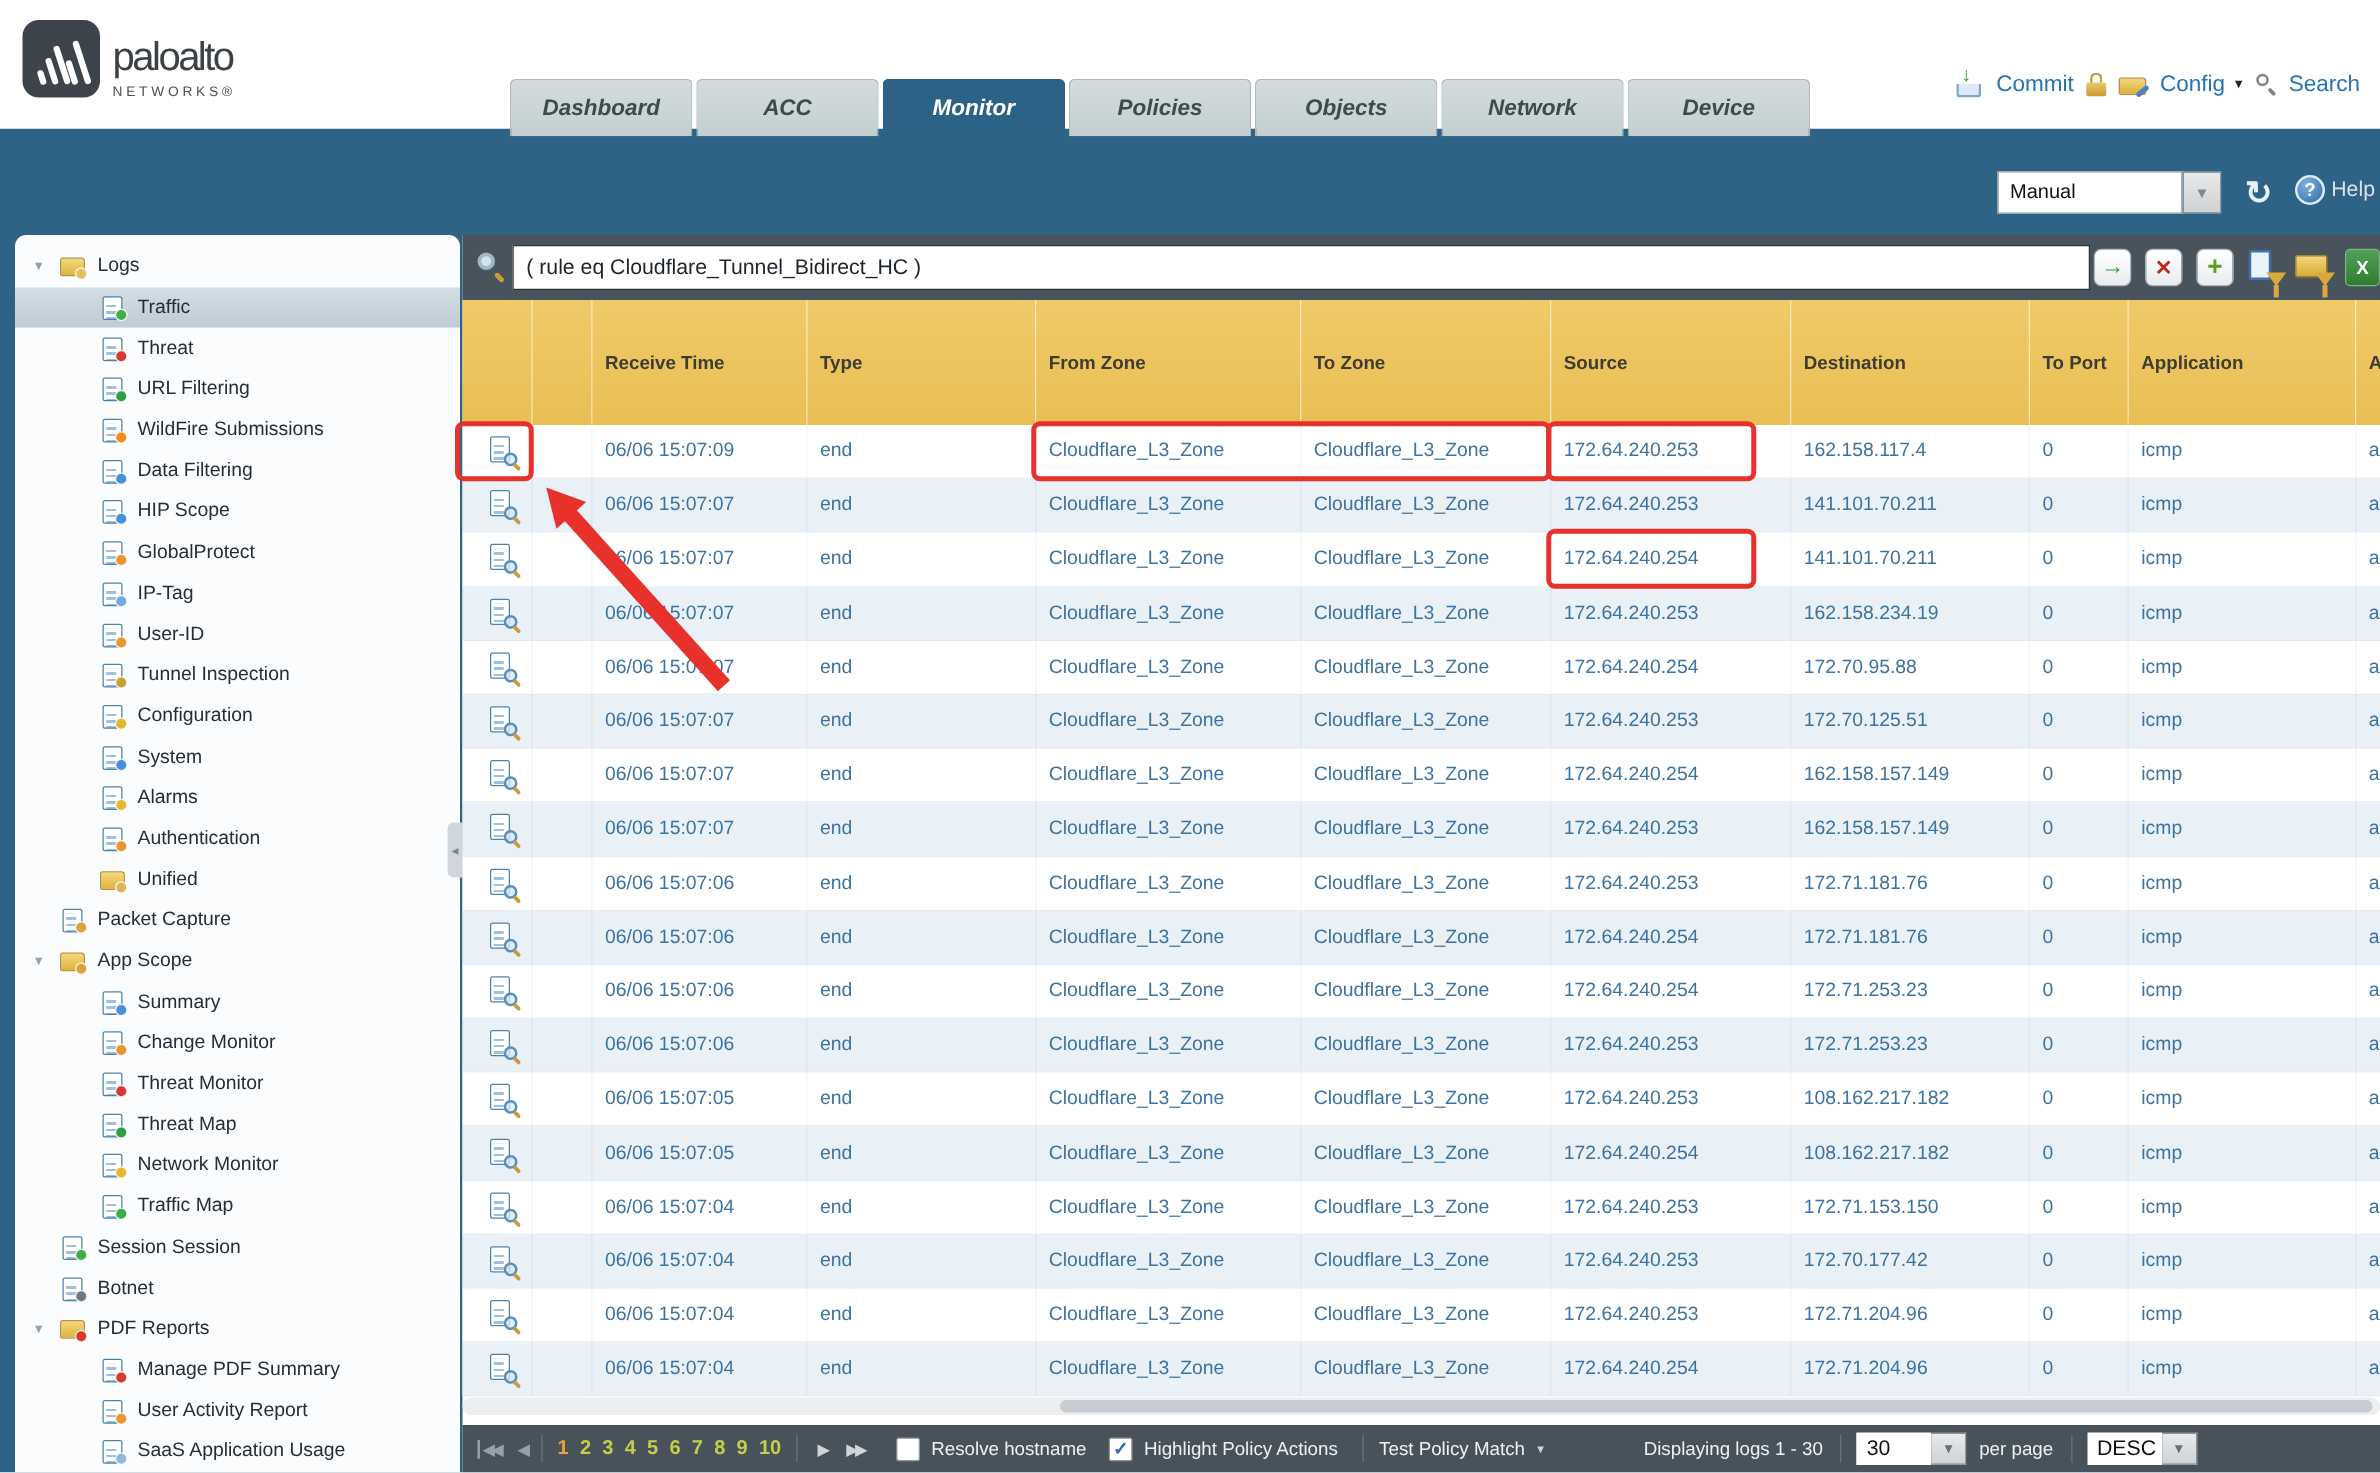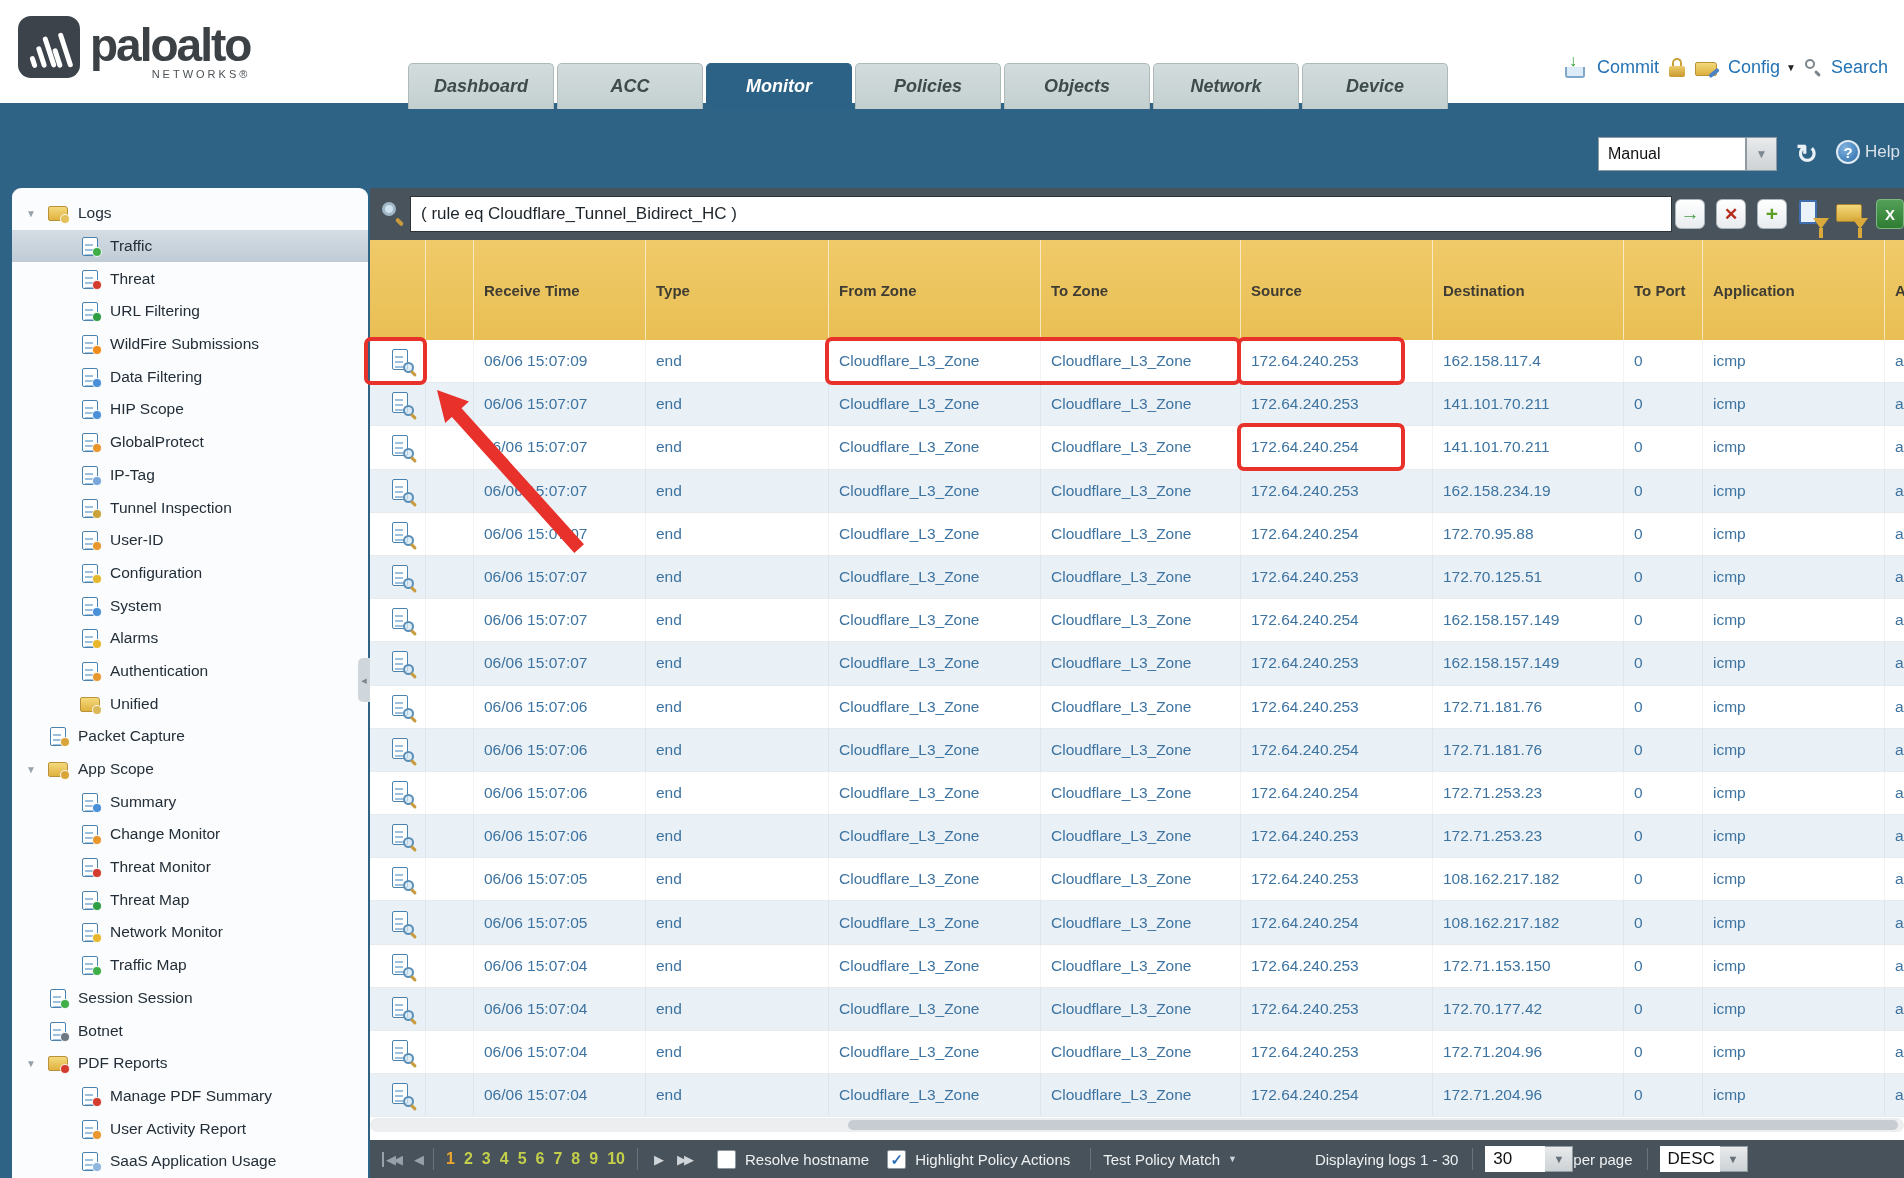--- a/index.html
+++ b/index.html
@@ -6,21 +6,21 @@
   html,body { background:#fff; }
   body { font-family:"Liberation Sans", sans-serif; }
   #app { position:relative; width:1904px; height:1178px; overflow:hidden; background:#2f6386; }
 
   
   .topbar { position:absolute; left:0; top:0; width:1904px; height:103px; background:#ffffff; }
   .brand { position:absolute; left:18px; top:16px; display:flex; align-items:flex-start; }
   .brand-mark { width:62px; height:62px; background:#3c434a; border-radius:13px; display:flex; align-items:flex-end; justify-content:center; gap:3px; padding:10px 8px; }
   .brand-mark b { display:block; width:5px; background:#fff; border-radius:3px; transform:rotate(-18deg); }
   .brand-text { margin-left:10px; }
-  .brand-name { font-size:46px; font-weight:700; color:#3b4145; letter-spacing:-2px; line-height:58px; }
+  .brand-name { font-size:32px; font-weight:400; color:#3b4145; letter-spacing:-2px; line-height:58px; }
   .brand-sub { font-size:11px; letter-spacing:3px; color:#4a5156; text-align:right; margin-top:-6px; }
 
   .tabs { position:absolute; left:408px; top:63px; display:flex; gap:3px; }
   .tab { width:146px; height:46px; background:linear-gradient(#d3dcdc,#c3cfcf); border:1px solid #aebaba; border-bottom:none;
          border-radius:5px 5px 0 0; display:flex; align-items:center; justify-content:center;
          font-size:18px; font-weight:700; color:#3e4b4b; cursor:pointer;font-style:italic; }
   .tab.active { background:#2c6285; color:#ffffff; border-color:#2c6285; }
 
   .top-actions { position:absolute; right:16px; top:56px; display:flex; align-items:center; gap:9px; font-size:18px; color:#2473b5; }
   .commit-ico { position:relative; width:24px; height:22px; }
@@ -243,29 +243,29 @@
         <span class="sb-label">GlobalProtect</span>
       </div>
       <div class="sb-item lvl1">
         <span class="ico">
           <i style="background:#7aa7d9"></i>
         </span>
         <span class="sb-label">IP-Tag</span>
       </div>
       <div class="sb-item lvl1">
         <span class="ico">
+          <i style="background:#e8972e"></i>
+        </span>
+        <span class="sb-label">User-ID</span>
+      </div>
+      <div class="sb-item lvl1">
+        <span class="ico">
           <i style="background:#c9a23a"></i>
         </span>
         <span class="sb-label">Tunnel Inspection</span>
-      </div>
-      <div class="sb-item lvl1">
-        <span class="ico">
-          <i style="background:#e8972e"></i>
-        </span>
-        <span class="sb-label">User-ID</span>
       </div>
       <div class="sb-item lvl1">
         <span class="ico">
           <i style="background:#e3b72e"></i>
         </span>
         <span class="sb-label">Configuration</span>
       </div>
       <div class="sb-item lvl1">
         <span class="ico">
           <i style="background:#4a90d9"></i>
@@ -758,21 +758,21 @@
       <span class="cb-label">Highlight Policy Actions</span>
       <span class="vsep" style="margin-left:20px"></span>
       <span class="menu-btn">
         <span>Test Policy Match</span>
         <span class="dn">▼</span>
       </span>
       <span class="disp" style="margin-left:78px">Displaying logs 1 - 30</span>
       <span class="vsep" style="margin-left:14px"></span>
       <span class="mini-select">30</span>
       <span class="mini-btn">▼</span>
-      <span style="white-space:nowrap">per page</span>
+      <span style="margin-left:10px; white-space:nowrap">per page</span>
       <span class="vsep" style="margin-left:14px"></span>
       <span class="mini-select">DESC</span>
       <span class="mini-btn">▼</span>
     </div>
   </div>
 
   <div class="red-box" id="rb-icon"></div>
   <div class="red-box" id="rb-zones"></div>
   <div class="red-box" id="rb-src1"></div>
   <div class="red-box" id="rb-src3"></div>

